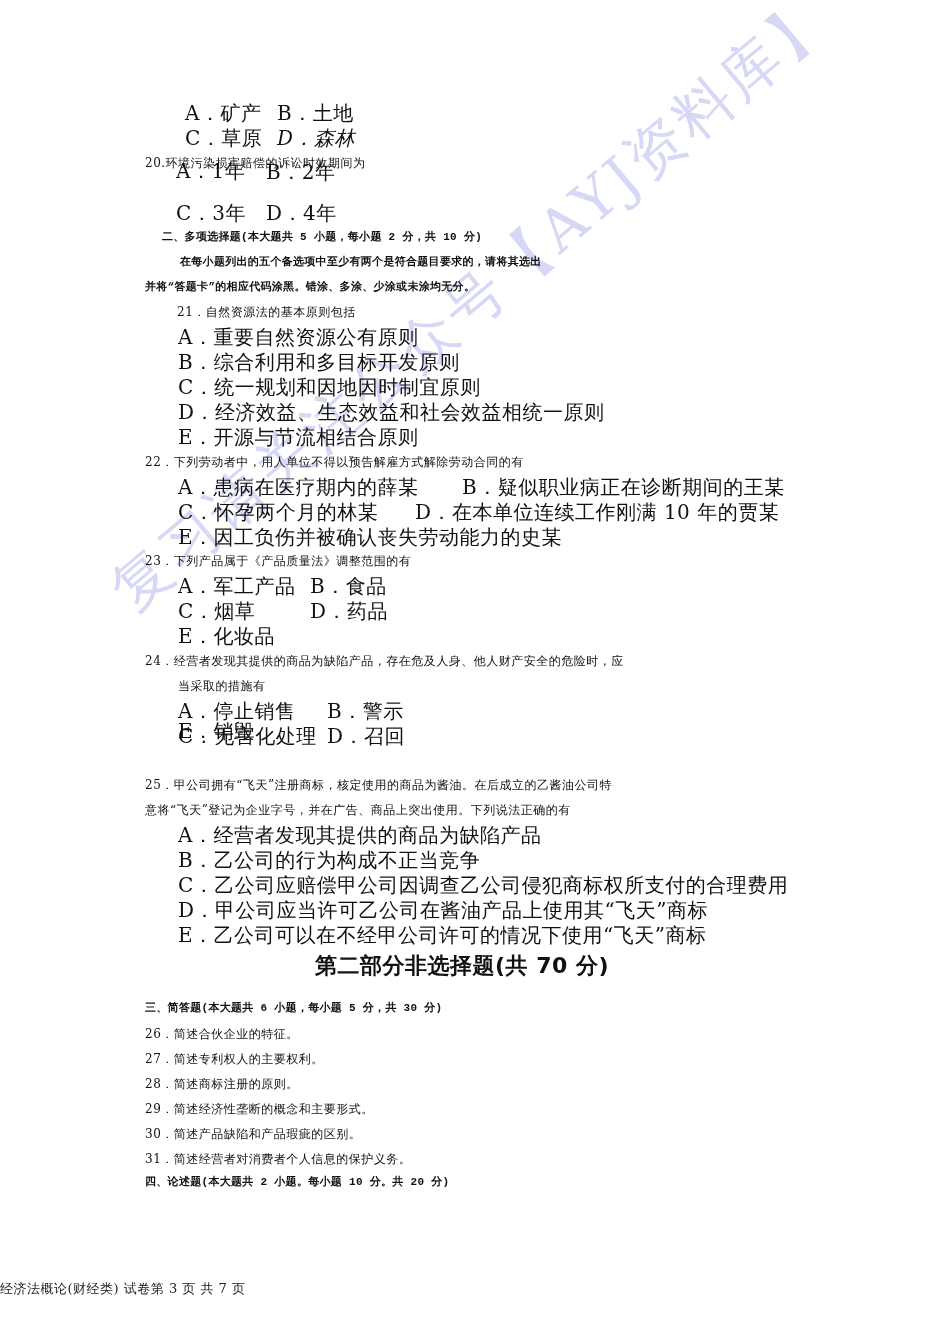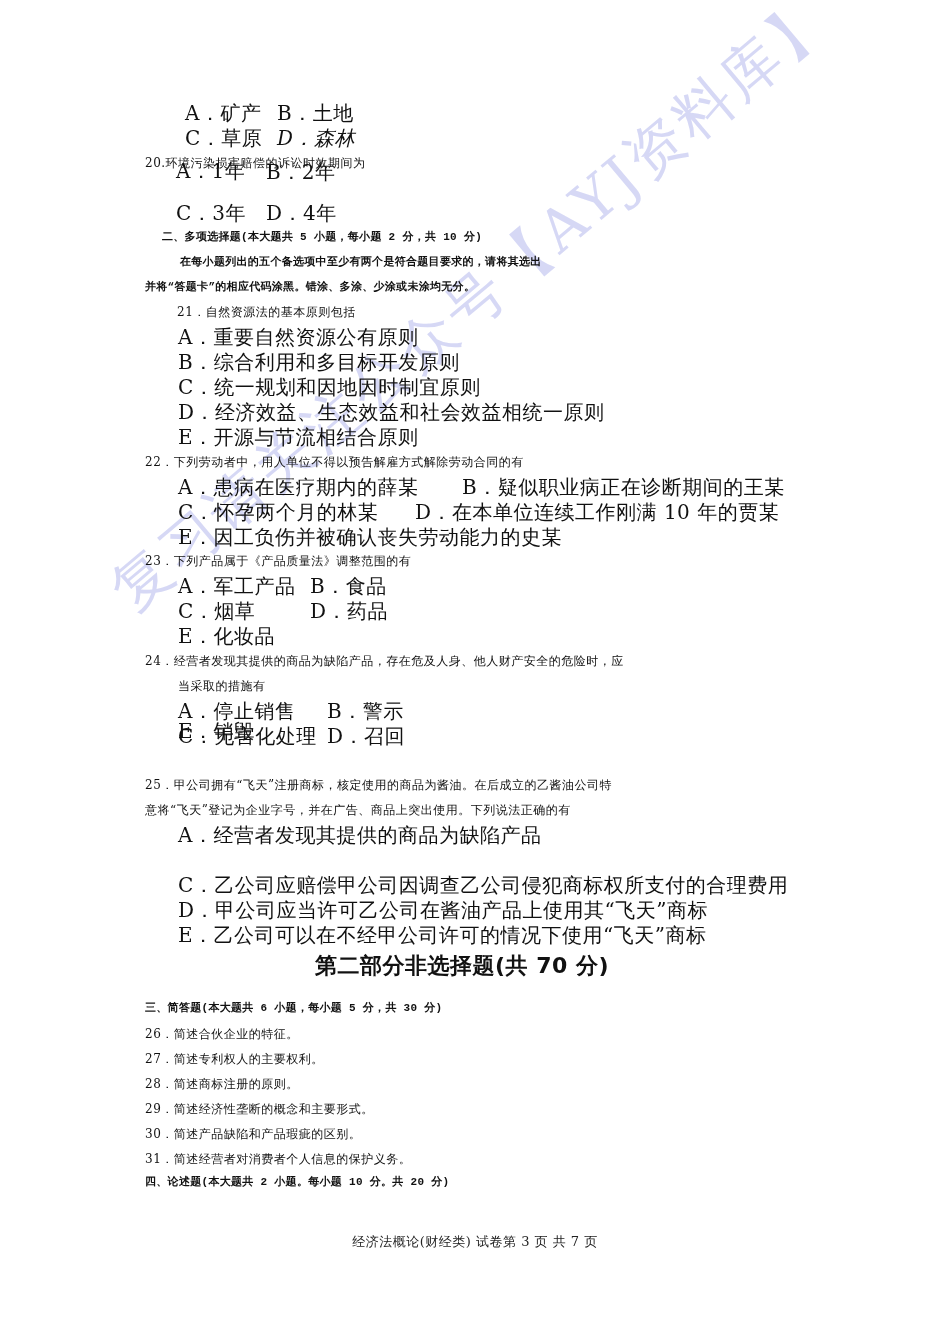--- a/index.html
+++ b/index.html
@@ -3,21 +3,21 @@
 <meta charset="utf-8">
 <style>
   html, body { margin: 0; padding: 0; background: #ffffff; }
   body { width: 950px; height: 1344px; position: relative; overflow: hidden;
          font-family: "DejaVu Serif", "Liberation Serif", serif; color: #111; }
   .page { position: absolute; left: 0; top: 0; width: 950px; height: 1344px; }
   .line { position: absolute; left: 0; white-space: nowrap; font-size: 12px; line-height: 22px; letter-spacing: 0.5px; }
   .opt { position: absolute; white-space: nowrap; font-size: 20px; line-height: 22px; letter-spacing: 0.5px; }
   .bold { font-family: Liberation Mono, monospace; font-weight: bold; font-size: 11px; letter-spacing: 0.3px; }
   .part-title { font-family: "DejaVu Sans", "Liberation Sans", sans-serif; font-weight: bold; font-size: 22px; line-height: 30px; }
-  .footer { position: absolute; top: 1233px; left: 0; width: 950px; text-align: center; font-size: 13px; color: #222; letter-spacing: 0.5px; }
+  .footer { position: absolute; top: 1280px; left: 0; width: 950px; text-align: left; font-size: 13px; color: #222; letter-spacing: 0.5px; }
   .watermark { position: absolute; left: 120px; top: 560px; font-family: "DejaVu Serif", serif; font-size: 58px; color: #c9ccf2; opacity: 0.75;
                transform: rotate(-40deg); transform-origin: left center; white-space: nowrap; pointer-events: none; letter-spacing: 4px; }
 </style>
 </head>
 <body>
 
 <div class="page">
 
   <div class="watermark">复习请关注公众号【AYJ资料库】</div>
 
@@ -61,20 +61,21 @@
   <div class="line" style="top:675px;left:178px;">当采取的措施有</div>
   <div class="opt" style="top:700px;left:178px;">A．停止销售</div>
   <div class="opt" style="top:700px;left:327px;">B．警示</div>
   <div class="opt" style="top:725px;left:178px;">C．无害化处理</div>
   <div class="opt" style="top:725px;left:327px;">D．召回</div>
   <div class="opt" style="top:720px;left:178px;">E．销毁</div>
 
   <div class="line" style="top:774px;left:145px;">25．甲公司拥有“飞天”注册商标，核定使用的商品为酱油。在后成立的乙酱油公司特</div>
   <div class="line" style="top:799px;left:145px;">意将“飞天”登记为企业字号，并在广告、商品上突出使用。下列说法正确的有</div>
   <div class="opt" style="top:824px;left:178px;">A．经营者发现其提供的商品为缺陷产品</div>
+  <div class="opt" style="top:849px;left:178px;">B．乙公司的行为构成不正当竞争</div>
   <div class="opt" style="top:899px;left:178px;">D．甲公司应当许可乙公司在酱油产品上使用其“飞天”商标</div>
   <div class="opt" style="top:874px;left:178px;">C．乙公司应赔偿甲公司因调查乙公司侵犯商标权所支付的合理费用</div>
   <div class="opt" style="top:924px;left:178px;">E．乙公司可以在不经甲公司许可的情况下使用“飞天”商标</div>
 
   <div class="line part-title" style="top:951px;left:315px;">第二部分非选择题(共 70 分)</div>
 
   <div class="line bold" style="top:997px;left:145px;">三、简答题(本大题共 6 小题，每小题 5 分，共 30 分)</div>
   <div class="line" style="top:1023px;left:145px;">26．简述合伙企业的特征。</div>
   <div class="line" style="top:1048px;left:145px;">27．简述专利权人的主要权利。</div>
   <div class="line" style="top:1073px;left:145px;">28．简述商标注册的原则。</div>

